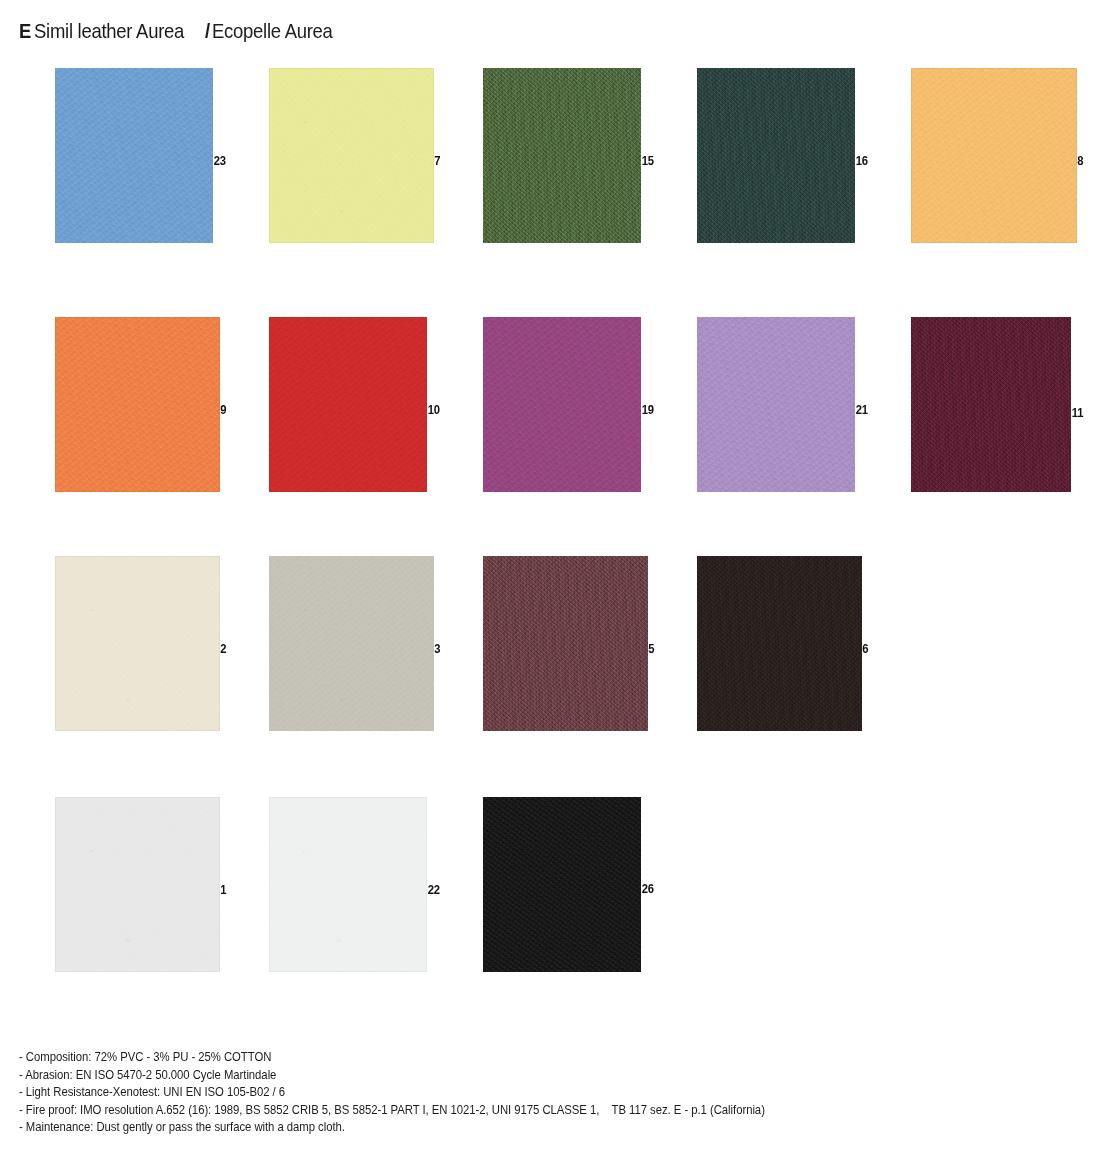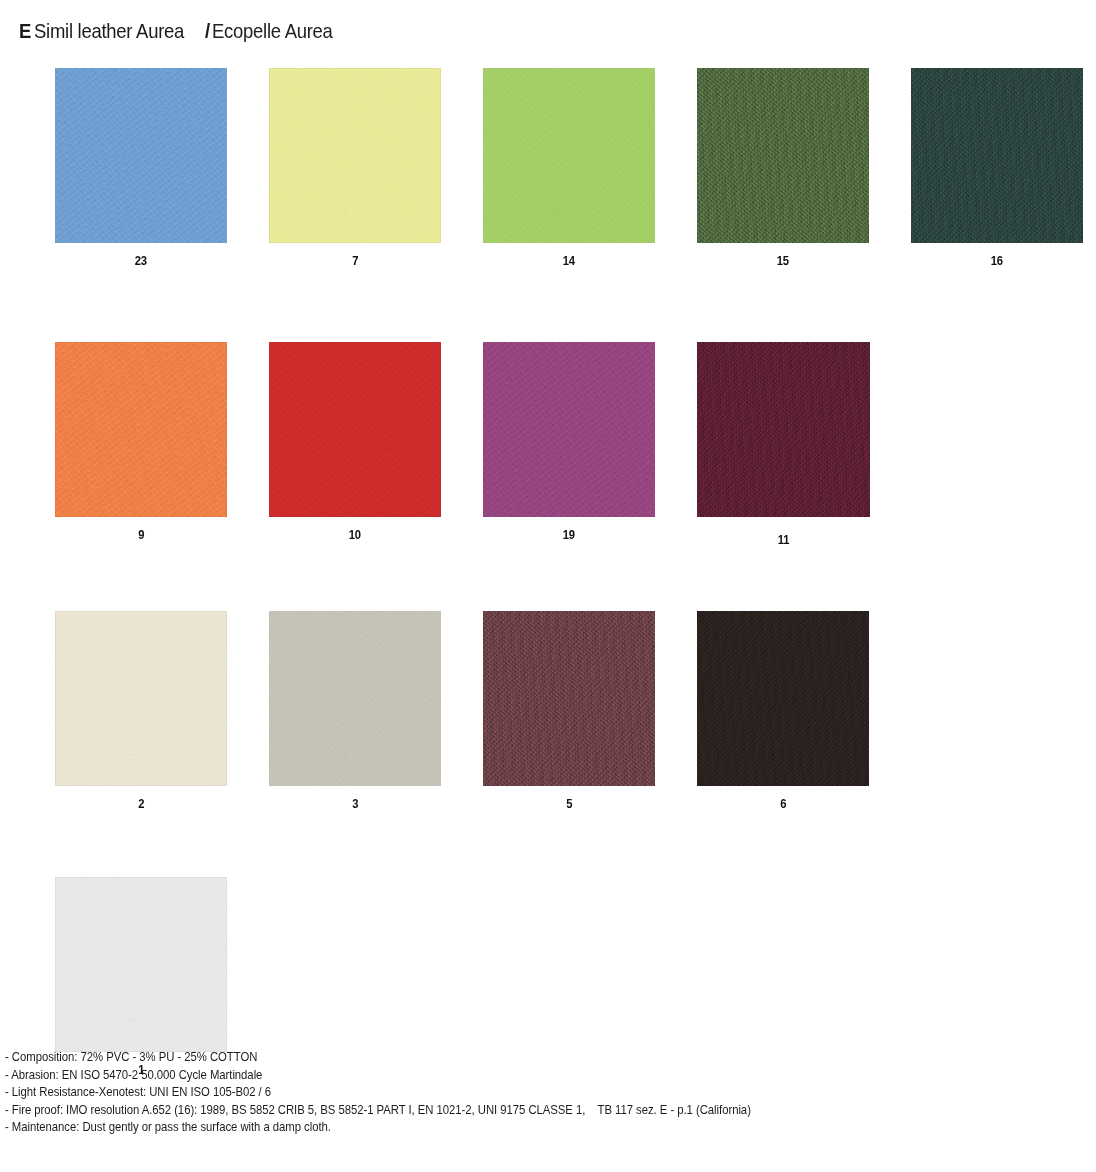--- a/index.html
+++ b/index.html
@@ -65,21 +65,21 @@
     margin-bottom: 0;
   }
   .row.r1 { margin-bottom: 74px; }
   .row.r2 { margin-bottom: 64px; }
   .row.r3 { margin-bottom: 66px; }
 
   .cell {
     width: 172px;
     flex: 0 0 172px;
     display: flex;
-    flex-direction: column;
+    flex-direction: row;
     align-items: center;
     padding-left: 36px;
   }
   .cell.wide { width: 173px; flex: 0 0 173px; }
 
   .swatch {
     width: 100%;
     height: 175px;
     position: relative;
     overflow: hidden;
@@ -131,21 +131,21 @@
     color: #111111;
     margin-top: 11px;
     transform: scaleX(0.9);
   }
   .cell-label.low { margin-top: 16px; }
   .cell-label.high { margin-top: 8px; }
 
   
   .specs {
     position: absolute;
-    left: 5px;
+    left: 19px;
     top: 1049px;
     width: 1050px;
   }
   .spec-line {
     font-size: 12.6px;
     line-height: 17.6px;
     color: #1c1c1c;
     white-space: pre;
     transform: scaleX(0.9);
     transform-origin: left center;
@@ -168,24 +168,20 @@
     <div class="row r1">
       <div class="cell">
         <div class="swatch " style="background: rgb(110, 158, 209);"></div>
         <div class="cell-label ">23</div>
       </div>
       <div class="cell">
         <div class="swatch grain-soft edge" style="background: rgb(233, 235, 151);"></div>
         <div class="cell-label ">7</div>
       </div>
       <div class="cell">
-        <div class="swatch grain-soft" style="background: rgb(163, 206, 102);"></div>
-        <div class="cell-label ">14</div>
-      </div>
-      <div class="cell">
         <div class="swatch grain-heavy" style="background: rgb(80, 105, 63);"></div>
         <div class="cell-label ">15</div>
       </div>
       <div class="cell">
         <div class="swatch grain-heavy" style="background: rgb(44, 68, 64);"></div>
         <div class="cell-label ">16</div>
       </div>
       <div class="cell wide">
         <div class="swatch  edge" style="background: rgb(245, 189, 109);"></div>
         <div class="cell-label ">8</div>
@@ -197,20 +193,24 @@
         <div class="cell-label ">9</div>
       </div>
       <div class="cell">
         <div class="swatch  edge" style="background: rgb(205, 43, 43);"></div>
         <div class="cell-label ">10</div>
       </div>
       <div class="cell">
         <div class="swatch " style="background: rgb(149, 69, 126);"></div>
         <div class="cell-label ">19</div>
       </div>
+      <div class="cell">
+        <div class="swatch " style="background: rgb(168, 142, 196);"></div>
+        <div class="cell-label ">21</div>
+      </div>
       <div class="cell wide">
         <div class="swatch grain-heavy" style="background: rgb(92, 31, 51);"></div>
         <div class="cell-label low">11</div>
       </div>
     </div>
     <div class="row r3">
       <div class="cell">
         <div class="swatch grain-soft edge" style="background: rgb(236, 229, 211);"></div>
         <div class="cell-label ">2</div>
       </div>
@@ -224,20 +224,28 @@
       </div>
       <div class="cell">
         <div class="swatch grain-heavy" style="background: rgb(42, 33, 31);"></div>
         <div class="cell-label ">6</div>
       </div>
     </div>
     <div class="row r4">
       <div class="cell">
         <div class="swatch grain-soft edge" style="background: rgb(232, 232, 232);"></div>
         <div class="cell-label ">1</div>
+      </div>
+      <div class="cell">
+        <div class="swatch grain-soft edge" style="background: rgb(239, 241, 240);"></div>
+        <div class="cell-label ">22</div>
+      </div>
+      <div class="cell">
+        <div class="swatch grain-pebble" style="background: rgb(26, 26, 26);"></div>
+        <div class="cell-label high">26</div>
       </div>
     </div>
   </div>
 
 <div class="specs" id="specs">
     <div class="spec-line">- Composition: 72% PVC - 3% PU - 25% COTTON</div>
     <div class="spec-line">- Abrasion: EN ISO 5470-2 50.000 Cycle Martindale</div>
     <div class="spec-line">- Light Resistance-Xenotest: UNI EN ISO 105-B02 / 6</div>
     <div class="spec-line">- Fire proof: IMO resolution A.652 (16): 1989, BS 5852 CRIB 5, BS 5852-1 PART I, EN 1021-2, UNI 9175 CLASSE 1,    TB 117 sez. E - p.1 (California)</div>
     <div class="spec-line">- Maintenance: Dust gently or pass the surface with a damp cloth.</div>

